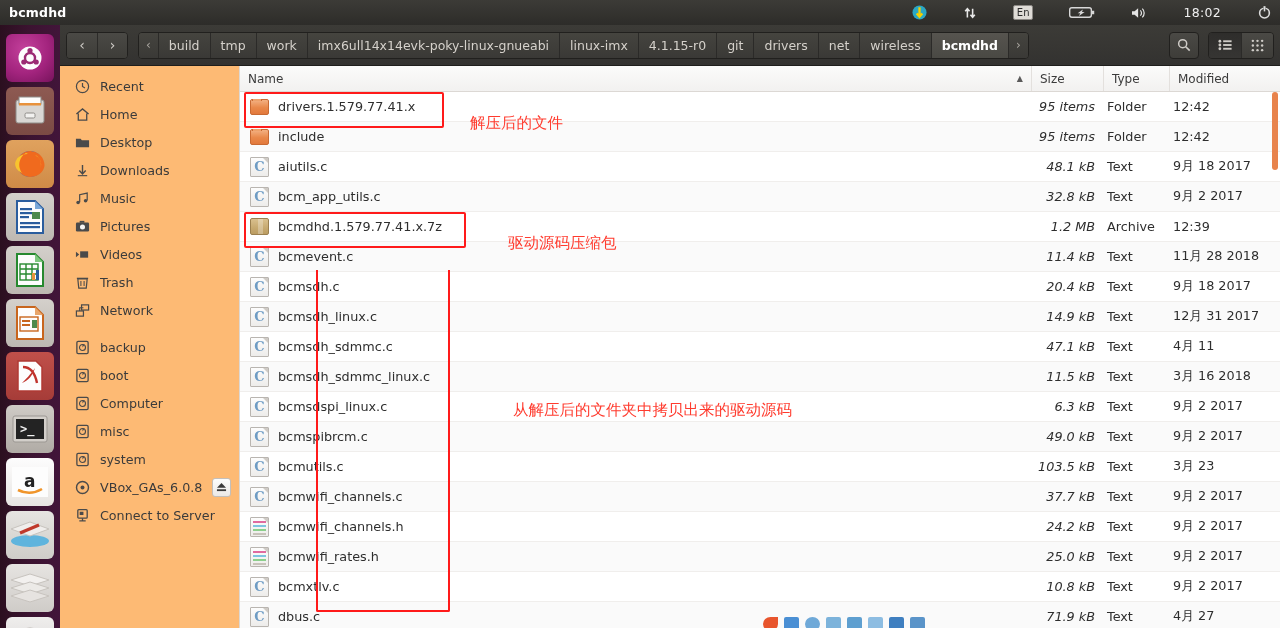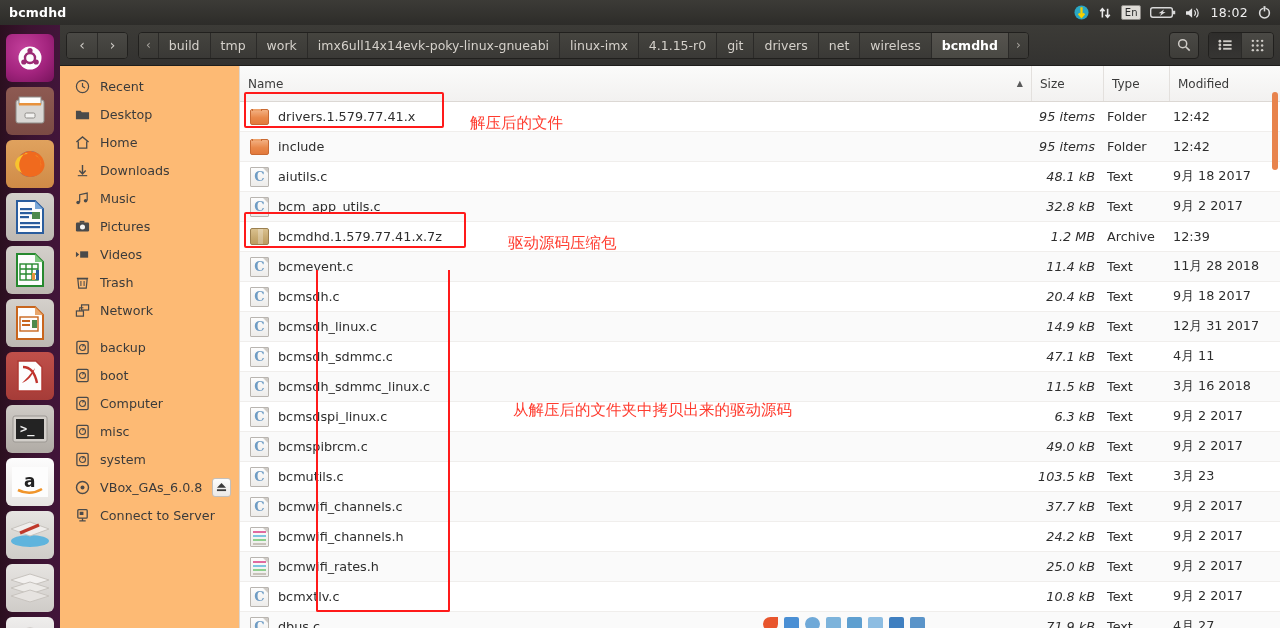--- a/index.html
+++ b/index.html
@@ -17,21 +17,21 @@
     background: linear-gradient(to bottom, #3c3b37 0%, #2d2c29 100%);
     color: #fff;
     display: flex; align-items: center;
     font-size: 12.5px;
   }
   #panel-title {
     font-weight: bold; margin-left: 9px; letter-spacing: .2px;
     color: #ffffff; font-size: 12.5px;
   }
   #tray { margin-left: auto; display: flex; align-items: center; gap: 9px; padding-right: 8px; }
-  .tray-item { display: flex; align-items: center; justify-content: center; height: 17px; }
+  .tray-item { display: flex; align-items: center; justify-content: center; height: 17px; margin-left: 27px; }
   .tray-clock { font-size: 12.5px; color: #efefef; letter-spacing: .3px; }
   .kbd-badge {
     background: #dedbd6; color: #2a2a2a; font-size: 10px;
     padding: 1px 3px; border-radius: 2px; line-height: 11px;
     border: 1px solid #8b8884;
   }
 
   
   #launcher {
     position: absolute; left: 0; top: 25px; width: 60px; height: 603px;
@@ -137,21 +137,21 @@
   .eject-btn {
     margin-left: auto; margin-right: 8px; width: 21px; height: 19px;
     border: 1px solid #c3bfbb; border-radius: 3px;
     background: linear-gradient(to bottom, #fdfdfd, #ebe9e7);
     display: flex; align-items: center; justify-content: center;
   }
 
   
   #listpane { flex: 1; position: relative; background: #ffffff; overflow: hidden; }
   #col-header {
-    display: flex; height: 36px; align-items: center;
+    display: flex; height: 26px; align-items: center;
     background: linear-gradient(to bottom, #fbfbfa, #f2f1f0);
     border-bottom: 1px solid #dcd8d4;
     font-size: 12px; color: #3b3b3b;
   }
   .ch { display: flex; align-items: center; height: 100%; padding: 0 8px; }
   .ch.name { flex: 1; border-right: 1px solid #e3e0dd; justify-content: space-between; }
   .ch.size { width: 72px; border-right: 1px solid #e3e0dd; }
   .ch.type { width: 66px; border-right: 1px solid #e3e0dd; }
   .ch.mod  { width: 110px; }
   .sort-arrow { font-size: 8px; color: #5a5a5a; }
@@ -482,33 +482,33 @@
               <circle cx="8" cy="8" r="6.5" fill="none" stroke="#4a4a4a" stroke-width="1.3"></circle>
               <path d="M8 4.2 V8 L10.6 9.6" stroke="#4a4a4a" stroke-width="1.3" fill="none"></path>
             </svg>
         </span>
         <span>Recent</span>
       </div>
 
       <div class="side-item">
         <span class="si-ico">
           <svg width="15" height="15" viewBox="0 0 16 16">
+              <path d="M1.5 7.5 L8 2 L14.5 7.5 M3.5 7 V14 H12.5 V7" fill="none" stroke="#4a4a4a" stroke-width="1.4"></path>
+            </svg>
+        </span>
+        <span>Home</span>
+      </div>
+
+      <div class="side-item">
+        <span class="si-ico">
+          <svg width="15" height="15" viewBox="0 0 16 16">
               <path d="M1 4 H6 L7.3 5.6 H15 V13 H1 Z" fill="#4a4a4a"></path>
             </svg>
         </span>
         <span>Desktop</span>
-      </div>
-
-      <div class="side-item">
-        <span class="si-ico">
-          <svg width="15" height="15" viewBox="0 0 16 16">
-              <path d="M1.5 7.5 L8 2 L14.5 7.5 M3.5 7 V14 H12.5 V7" fill="none" stroke="#4a4a4a" stroke-width="1.4"></path>
-            </svg>
-        </span>
-        <span>Home</span>
       </div>
 
 
       <div class="side-item">
         <span class="si-ico">
           <svg width="15" height="15" viewBox="0 0 16 16">
               <path d="M8 2 V11 M4.6 8 L8 11.6 L11.4 8" fill="none" stroke="#4a4a4a" stroke-width="1.5"></path>
               <path d="M3 13.5 H13" stroke="#4a4a4a" stroke-width="1.2"></path>
             </svg>
         </span>

